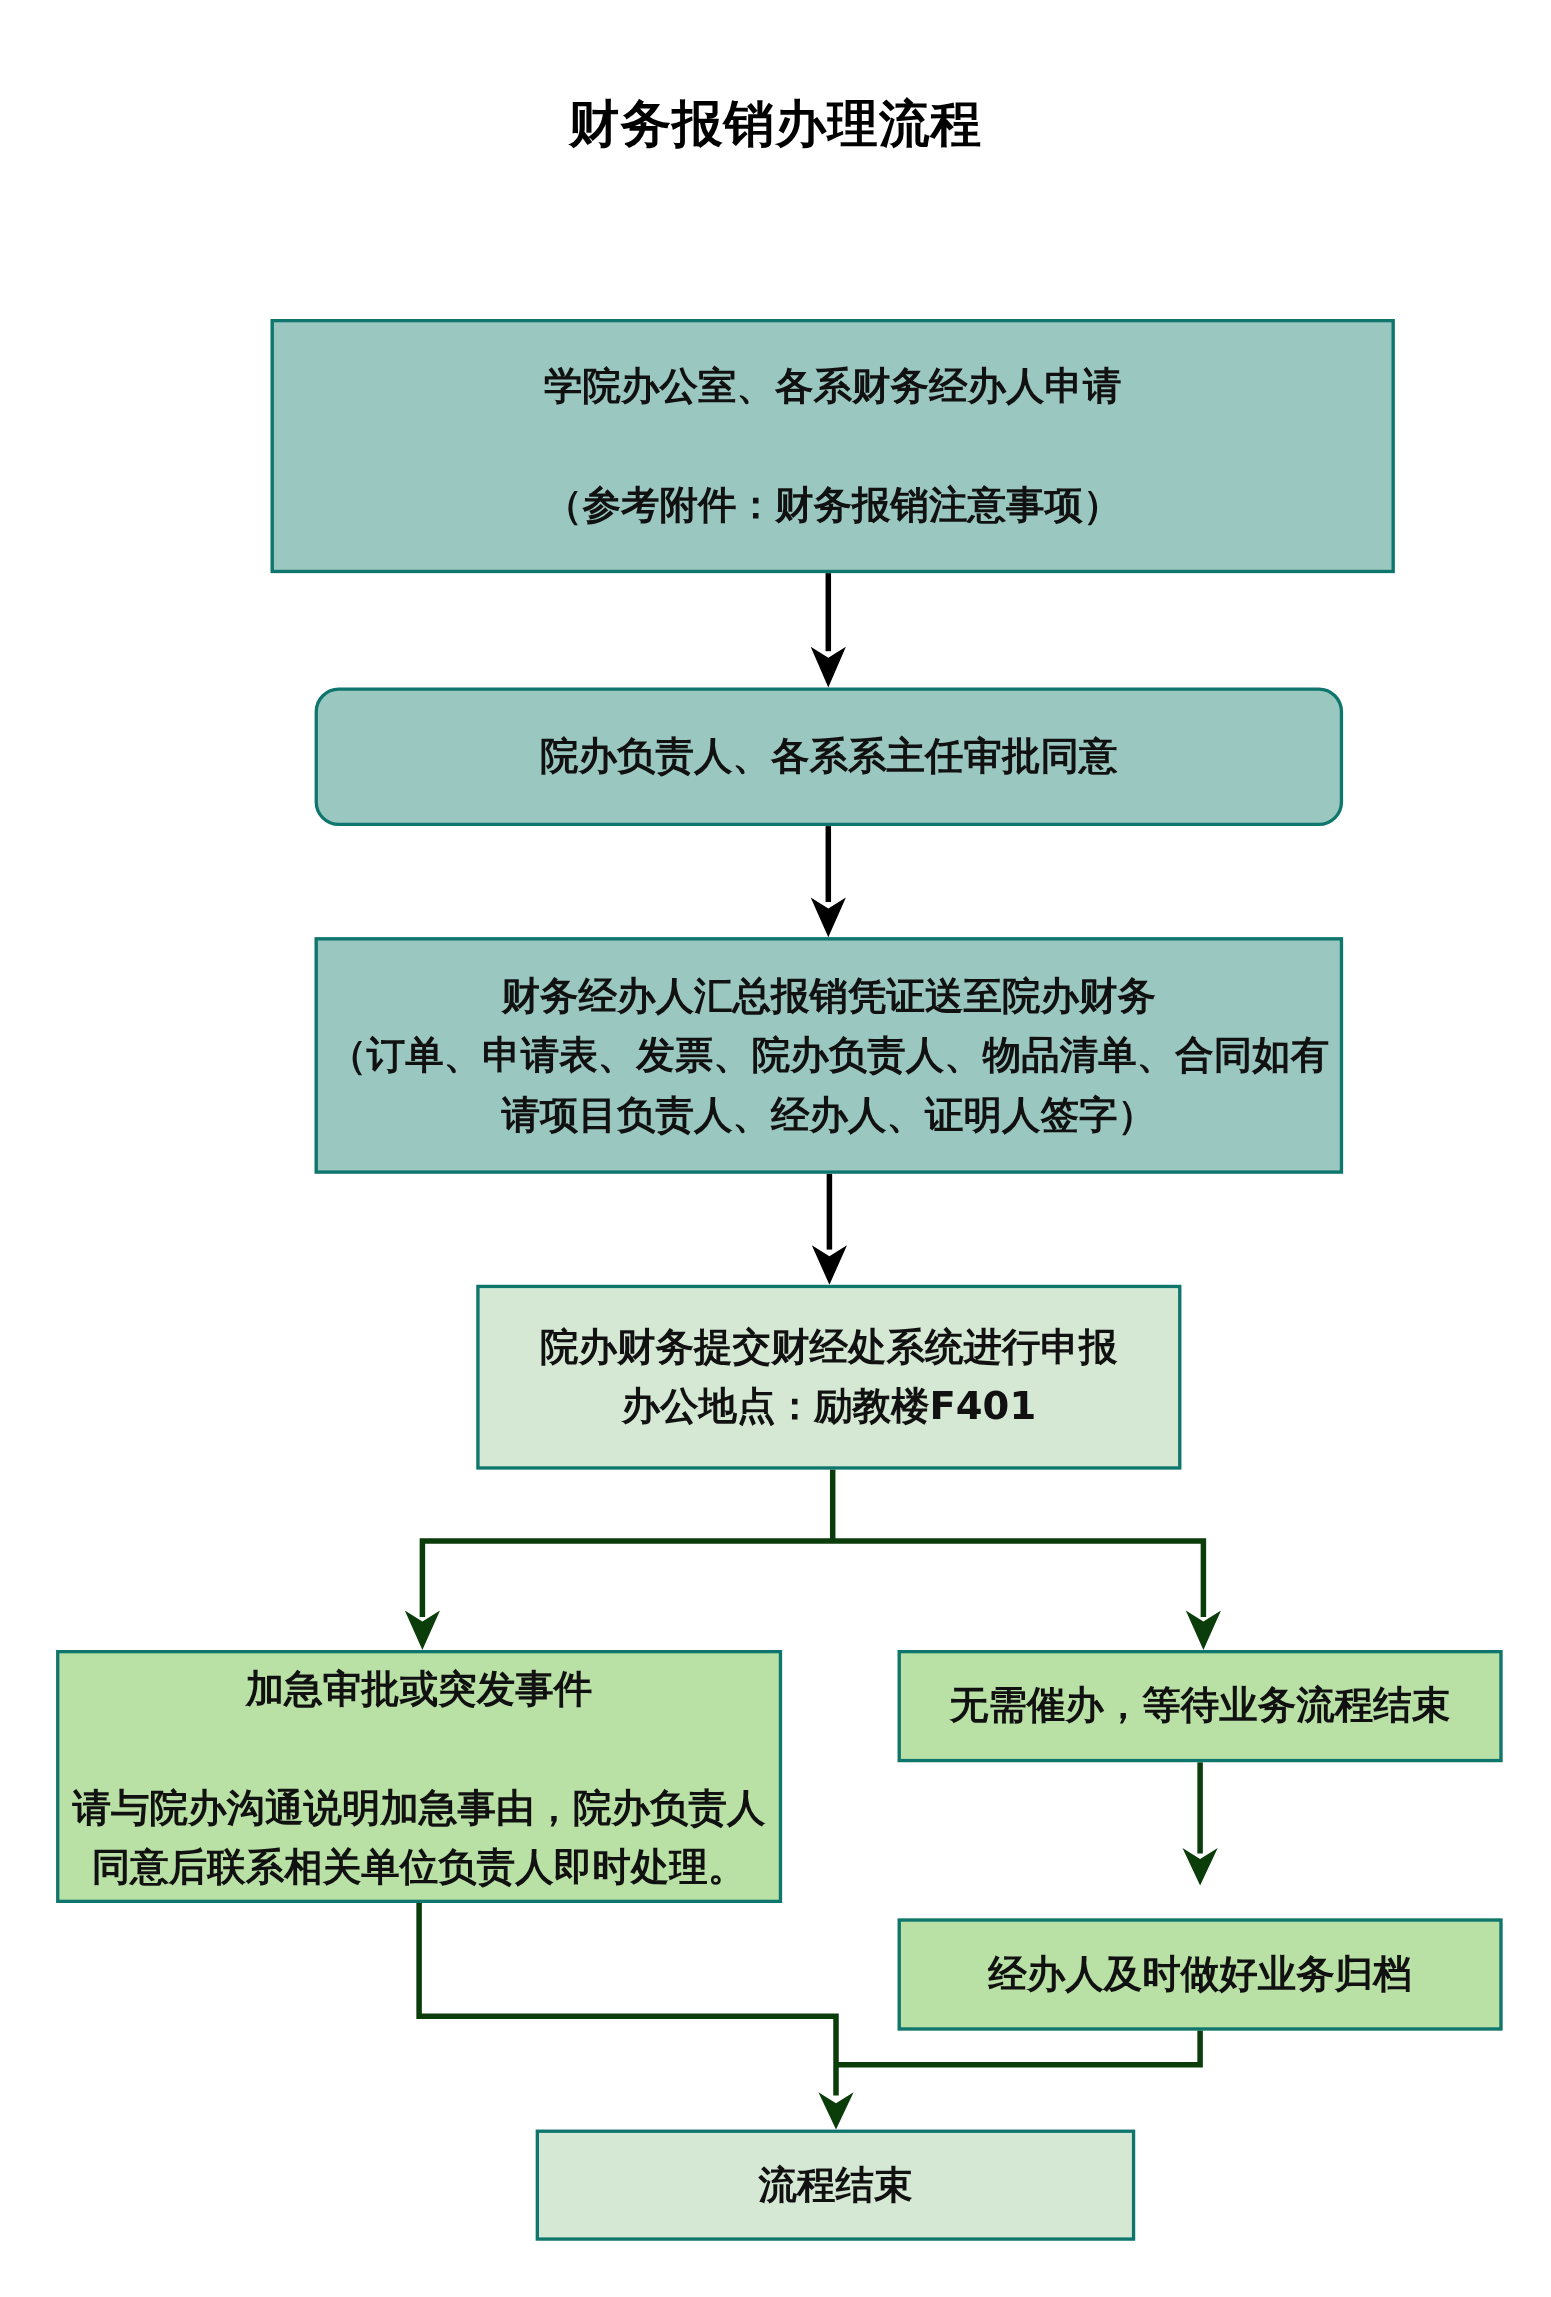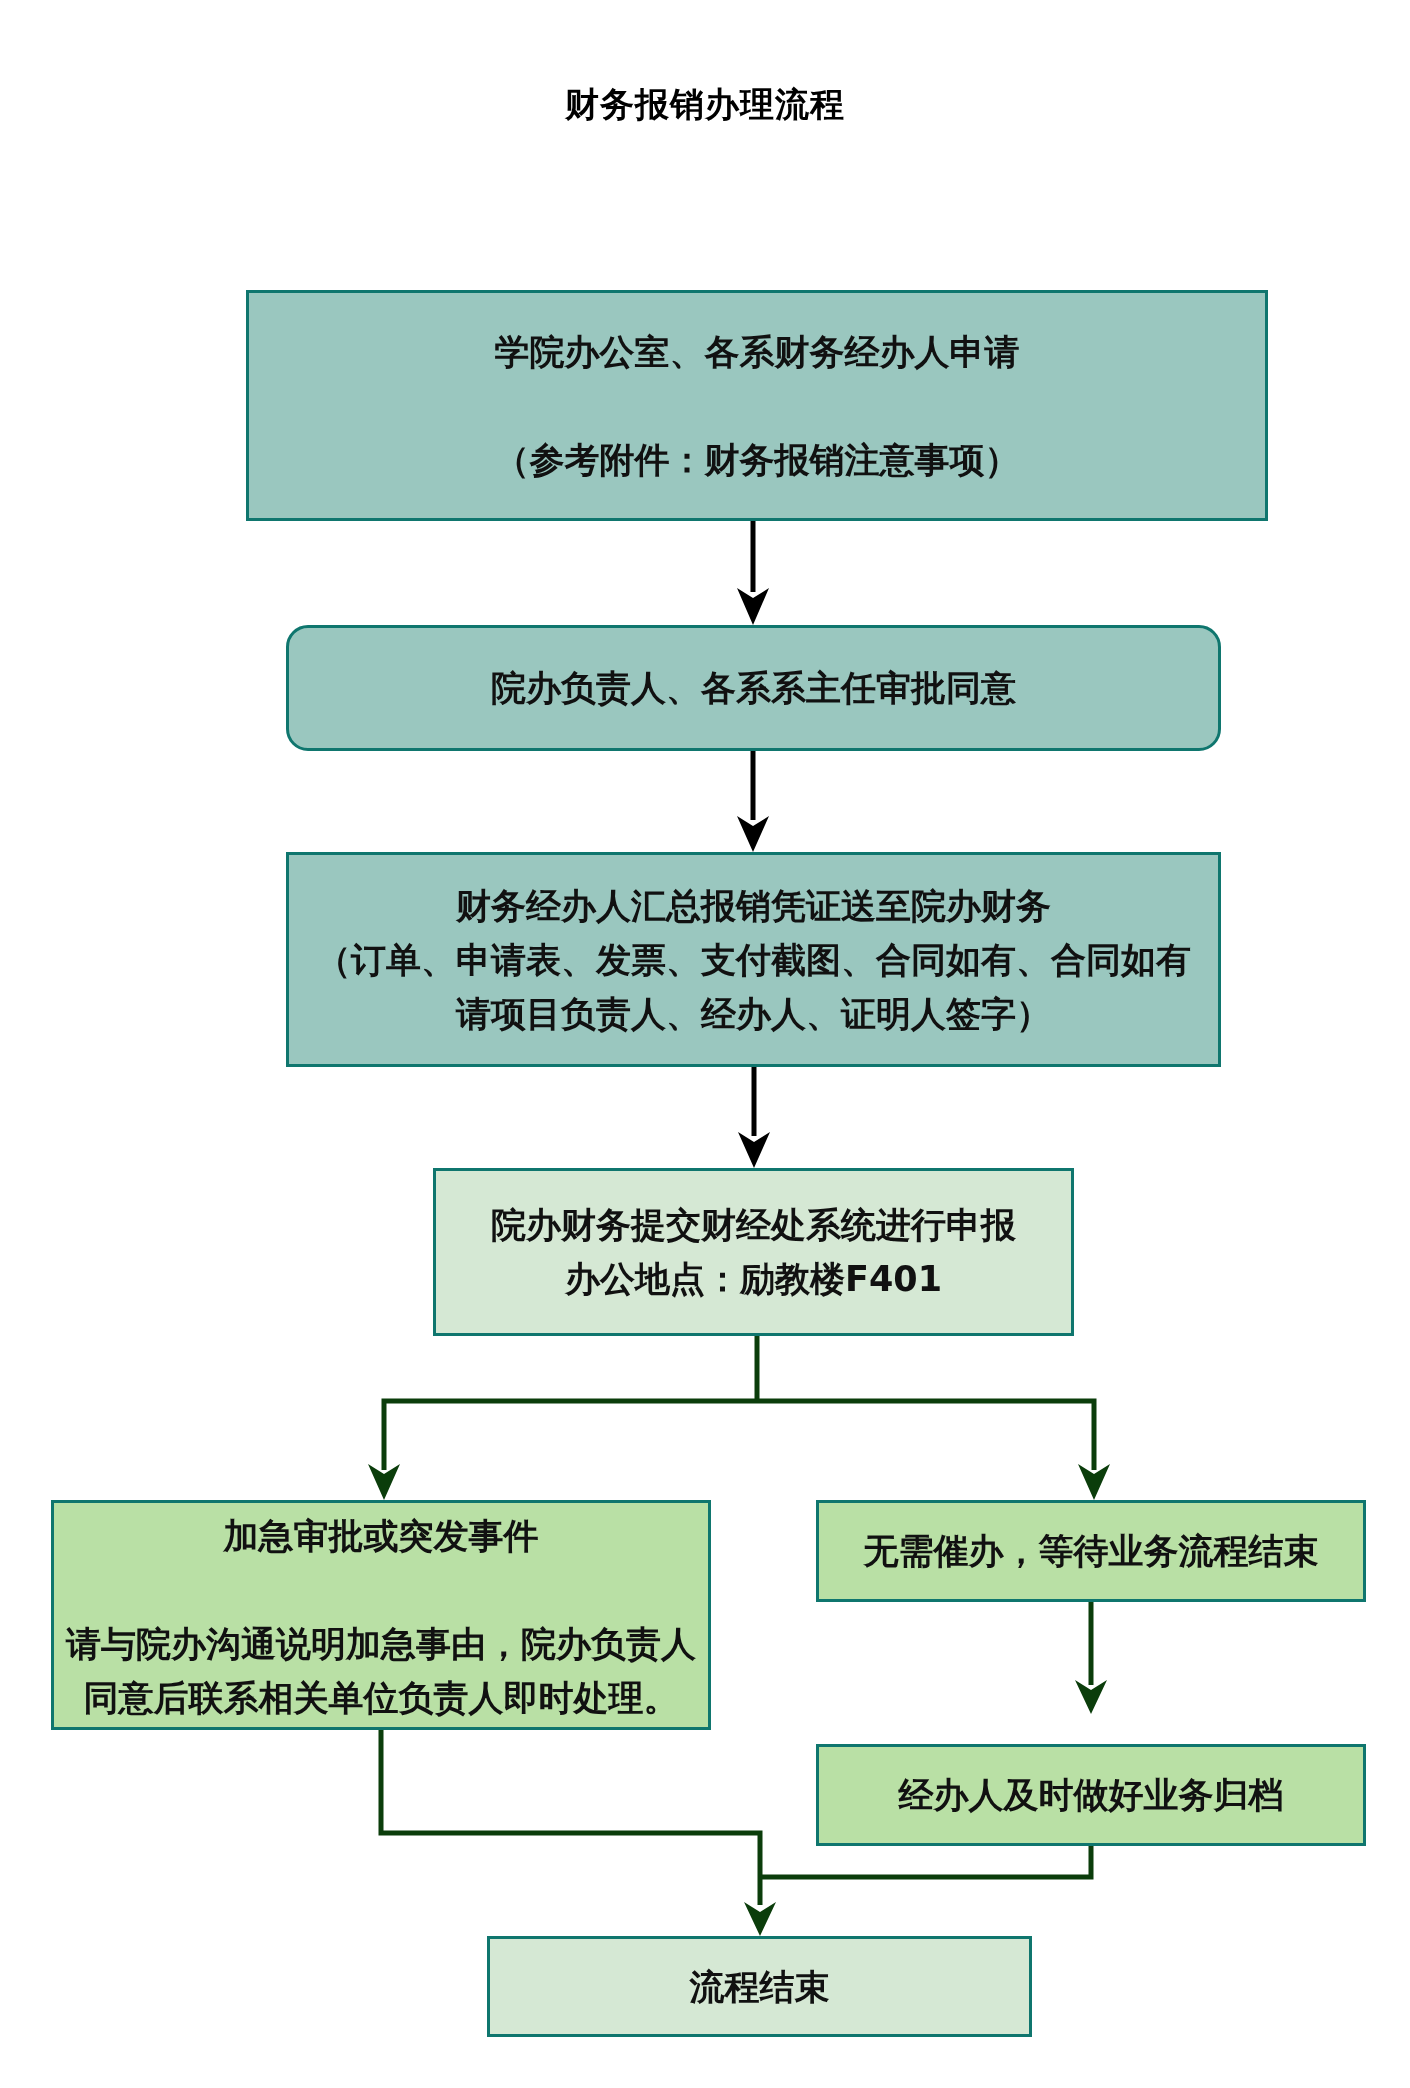--- a/index.html
+++ b/index.html
@@ -1,19 +1,19 @@
 <!DOCTYPE html>
 <html><head>
 <meta charset="utf-8">
 <style>
   html, body { margin: 0; padding: 0; background: #ffffff; }
   body { width: 1410px; height: 2088px; position: relative; overflow: hidden;
          font-family: "DejaVu Sans", "Liberation Sans", sans-serif; }
   .title { position: absolute; left: 0; width: 1410px; top: 82px; text-align: center;
-           font-size: 34px; font-weight: bold; color: #000; letter-spacing: 1px; }
+           font-size: 46px; font-weight: bold; color: #000; letter-spacing: 1px; }
   .node { position: absolute; box-sizing: border-box; border: 3px solid #0f766e;
           display: flex; flex-direction: column; align-items: center; justify-content: center;
           text-align: center; font-weight: bold; color: #111; font-size: 35px; line-height: 54px; }
   .node .ln { display: block; white-space: nowrap; }
   .node .gap { height: 54px; }
   .teal { background: #9ac7bf; }
   .pale { background: #d5e8d4; }
   .mint { background: #b9e0a5; }
   #n1 { left: 246px; top: 290px; width: 1022px; height: 231px; }
   #n1 .gap { height: 54px; }
@@ -76,21 +76,21 @@
   <span class="gap"></span>
   <span class="ln">（参考附件：财务报销注意事项）</span>
 </div>
 
 <div id="n2" class="node teal">
   <span class="ln">院办负责人、各系系主任审批同意</span>
 </div>
 
 <div id="n3" class="node teal">
   <span class="ln">财务经办人汇总报销凭证送至院办财务</span>
-  <span class="ln">（订单、申请表、发票、支付截图、合同如有、合同如有</span>
+  <span class="ln">（订单、申请表、发票、院办负责人、物品清单、合同如有</span>
   <span class="ln">请项目负责人、经办人、证明人签字）</span>
 </div>
 
 <div id="n4" class="node pale">
   <span class="ln">院办财务提交财经处系统进行申报</span>
   <span class="ln">办公地点：励教楼F401</span>
 </div>
 
 <div id="n5" class="node mint">
   <span class="ln">加急审批或突发事件</span>

